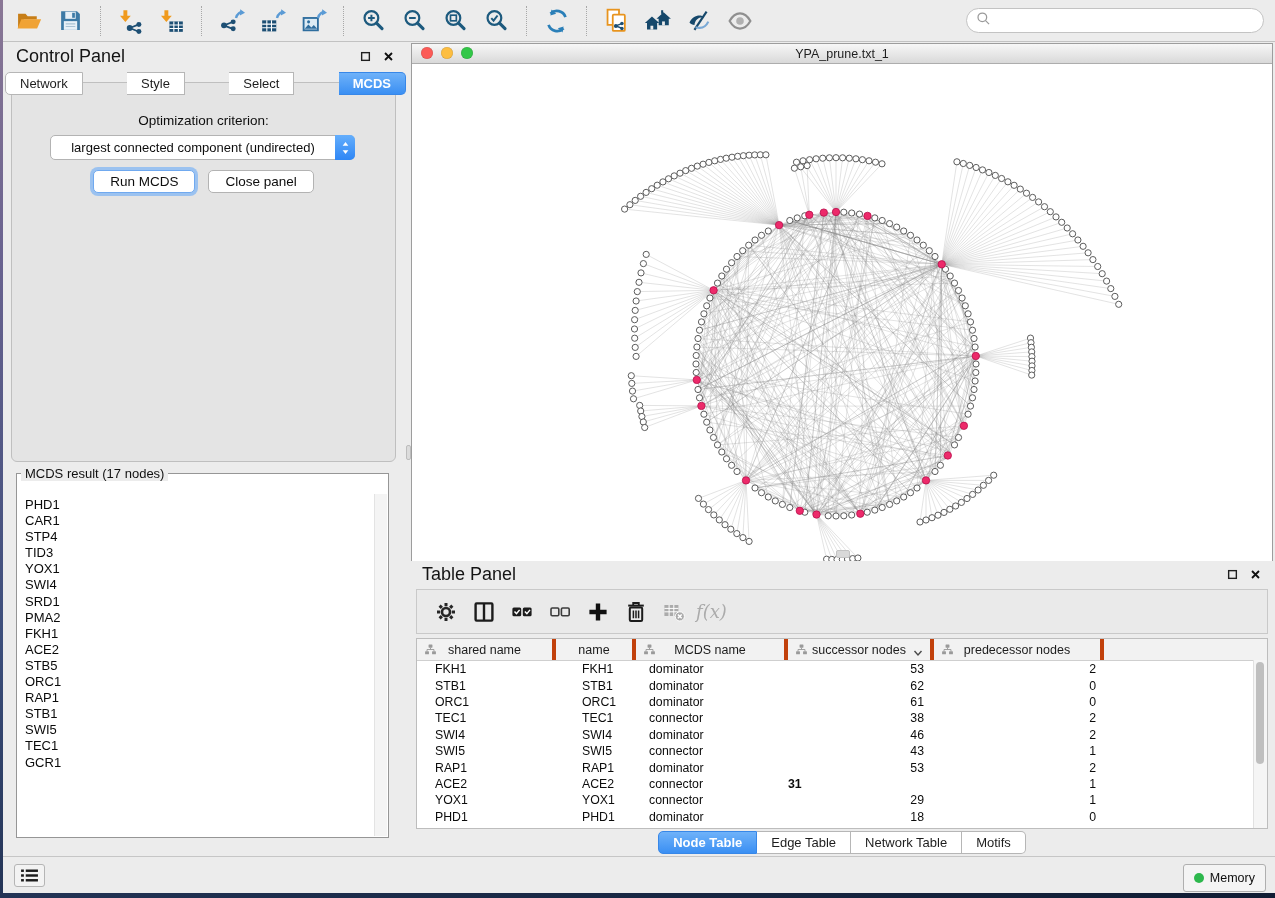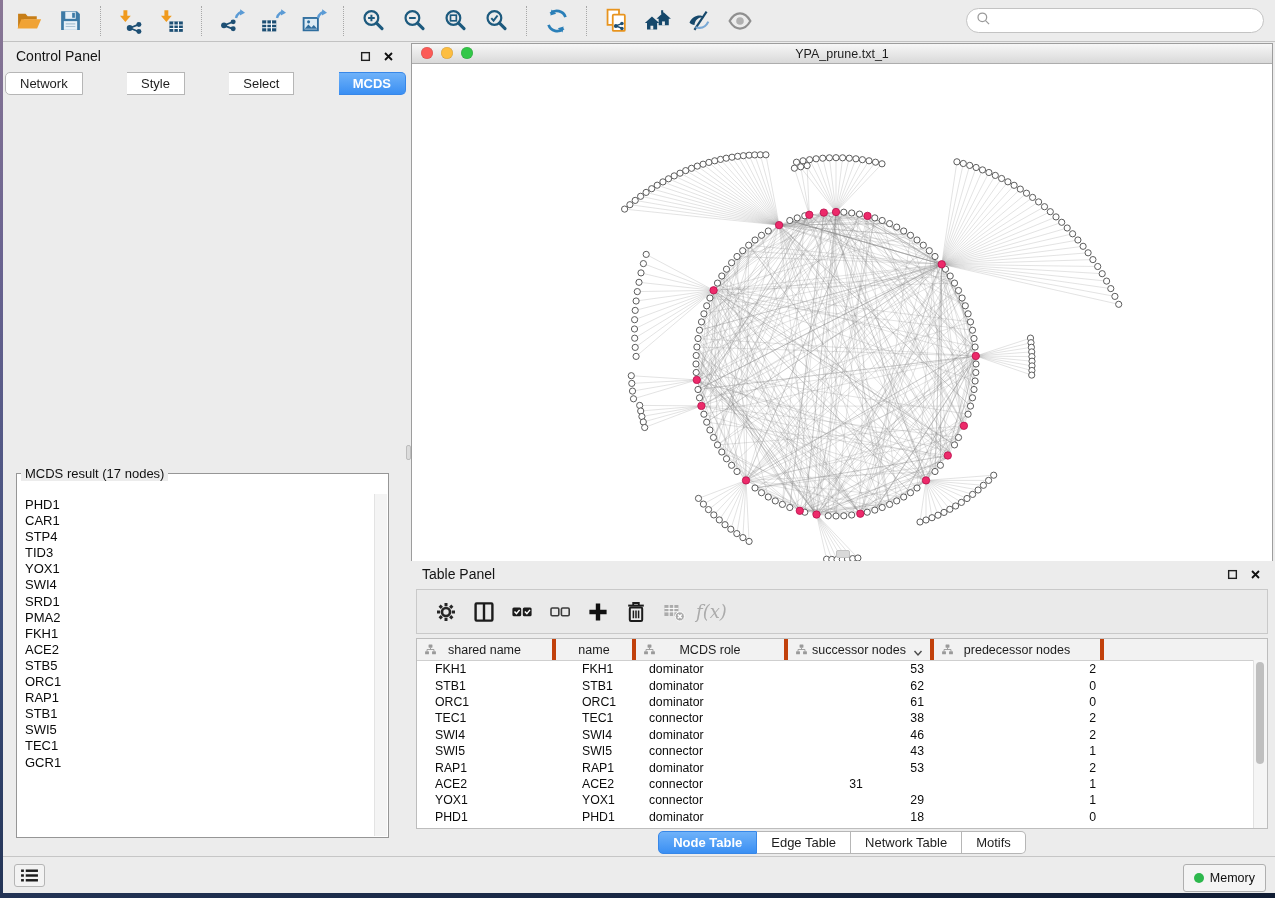--- a/index.html
+++ b/index.html
@@ -11,21 +11,21 @@
   
   .toolbar{position:absolute;left:0;top:0;right:0;height:41px;background:#ececec;border-bottom:1px solid #c2c2c2;display:flex;align-items:center;}
   #tb-icons{display:flex;align-items:center;height:100%;padding-left:6px;}
   .tbtn{width:41px;height:37px;display:flex;align-items:center;justify-content:center;cursor:pointer;}
   .tb-sep{width:0;height:30px;border-left:1px dotted #a8a8a8;margin:0 9px;}
   .searchbox{position:absolute;right:11px;top:8px;width:278px;height:23px;background:#fff;border:1px solid #c3c3c3;border-radius:13px;display:flex;align-items:center;padding:0 9px;gap:6px;}
   .searchbox input{border:none;outline:none;flex:1;font:13px "Liberation Sans",sans-serif;background:transparent;color:#222;}
 
   
   .cp{position:absolute;left:2px;top:43px;width:401px;bottom:36px;background:#ececec;}
-  .panel-head{height:26px;display:flex;align-items:center;padding:0 11px;font-size:14px;color:#141414;}
+  .panel-head{height:26px;display:flex;align-items:center;padding:0 11px;font-size:18px;color:#141414;}
   .head-btns{margin-left:auto;display:flex;gap:10px;align-items:center;}
   .head-btn{width:13px;height:13px;display:flex;align-items:center;justify-content:center;cursor:pointer;}
   .cp-tabs{position:absolute;left:0;right:0;top:29px;display:flex;justify-content:space-between;z-index:3;}
   .seg{font-size:13px;padding:3px 14px;background:#fff;border:1px solid #b6b6b6;border-left:none;color:#1d1d1d;cursor:pointer;}
   .seg:first-child{border-left:1px solid #b6b6b6;border-radius:5px 0 0 5px;}
   .seg:last-child{border-radius:0 5px 5px 0;}
   .seg.active{background:linear-gradient(#6fb2f9,#3a8ff3);border-color:#3787e8;color:#fff;font-weight:bold;}
   .cp-inner{position:absolute;left:6px;right:10px;top:39px;height:378px;background:#e4e4e4;border:1px solid #bfbfbf;border-radius:6px;}
   .opt-label{position:absolute;top:30px;width:100%;text-align:center;font-size:13.5px;color:#0d0d0d;}
   .dropdown{position:absolute;left:38px;right:40px;top:52px;height:23px;background:#fff;border:1px solid #b3b3b3;border-radius:5px;display:flex;align-items:center;cursor:pointer;}
@@ -239,20 +239,36 @@
               </svg>
             </span>
         </span>
       </div>
       <div class="cp-tabs" id="cp-tabs">
           <div class="seg">Network</div>
           <div class="seg">Style</div>
           <div class="seg">Select</div>
           <div class="seg active">MCDS</div>
         </div>
+      <div class="cp-inner">
+        <div class="opt-label">Optimization criterion:</div>
+        <div class="dropdown">
+          <span class="val">largest connected component (undirected)</span>
+          <span class="dd-stepper">
+            <svg viewBox="0 0 10 18" width="9" height="16">
+                <path d="M5 2.2l3.2 4.4H1.8z" fill="#fff"></path>
+                <path d="M5 15.8l-3.2-4.4h6.4z" fill="#fff"></path>
+              </svg>
+          </span>
+        </div>
+        <div class="btn-row">
+          <button class="mac-btn focused">Run MCDS</button>
+          <button class="mac-btn">Close panel</button>
+        </div>
+      </div>
       <fieldset class="result-fieldset">
         <legend>MCDS result (17 nodes)</legend>
         <div class="listbox" id="mcds-list">
             <div class="mcds-item">PHD1</div>
             <div class="mcds-item">CAR1</div>
             <div class="mcds-item">STP4</div>
             <div class="mcds-item">TID3</div>
             <div class="mcds-item">YOX1</div>
             <div class="mcds-item">SWI4</div>
             <div class="mcds-item">SRD1</div>
@@ -1149,21 +1165,21 @@
             <div class="hcell" style="width: 80px;">
               <span>name</span>
             </div>
             <div class="hcell" style="width: 152px;">
               <span class="tree"><svg viewBox="0 0 13 12" width="13" height="11">
                   <rect x="4.4" y="0.6" width="4.2" height="3.4" rx=".6" fill="#9a9a9a"></rect>
                   <rect x="0.6" y="7.8" width="4.2" height="3.4" rx=".6" fill="#9a9a9a"></rect>
                   <rect x="8.2" y="7.8" width="4.2" height="3.4" rx=".6" fill="#9a9a9a"></rect>
                   <path d="M6.5 4v2M2.7 7.8V6h7.6v1.8" stroke="#9a9a9a" fill="none"></path>
                 </svg></span>
-              <span>MCDS role</span>
+              <span>MCDS name</span>
             </div>
             <div class="hcell" style="width: 146px;">
               <span class="tree"><svg viewBox="0 0 13 12" width="13" height="11">
                   <rect x="4.4" y="0.6" width="4.2" height="3.4" rx=".6" fill="#9a9a9a"></rect>
                   <rect x="0.6" y="7.8" width="4.2" height="3.4" rx=".6" fill="#9a9a9a"></rect>
                   <rect x="8.2" y="7.8" width="4.2" height="3.4" rx=".6" fill="#9a9a9a"></rect>
                   <path d="M6.5 4v2M2.7 7.8V6h7.6v1.8" stroke="#9a9a9a" fill="none"></path>
                 </svg></span>
               <span>successor nodes</span>
               <span class="sort"><svg viewBox="0 0 10 8" width="10" height="8">
@@ -1228,21 +1244,21 @@
               <div class="tc" style="width: 139px; padding-left: 18px;">RAP1</div>
               <div class="tc" style="width: 80px; padding-left: 26px;">RAP1</div>
               <div class="tc" style="width: 152px; padding-left: 13px;">dominator</div>
               <div class="tc" style="width: 146px; text-align: right; padding-right: 10px;">53</div>
               <div class="tc" style="width: 170px; text-align: right; padding-right: 8px;">2</div>
             </div>
             <div class="trow">
               <div class="tc" style="width: 139px; padding-left: 18px;">ACE2</div>
               <div class="tc" style="width: 80px; padding-left: 26px;">ACE2</div>
               <div class="tc" style="width: 152px; padding-left: 13px;">connector</div>
-              <div class="tc" style="width: 146px; text-align: center; padding-right: 10px;">31</div>
+              <div class="tc" style="width: 146px; text-align: left; padding-right: 10px; font-weight: bold;">31</div>
               <div class="tc" style="width: 170px; text-align: right; padding-right: 8px;">1</div>
             </div>
             <div class="trow">
               <div class="tc" style="width: 139px; padding-left: 18px;">YOX1</div>
               <div class="tc" style="width: 80px; padding-left: 26px;">YOX1</div>
               <div class="tc" style="width: 152px; padding-left: 13px;">connector</div>
               <div class="tc" style="width: 146px; text-align: right; padding-right: 10px;">29</div>
               <div class="tc" style="width: 170px; text-align: right; padding-right: 8px;">1</div>
             </div>
             <div class="trow">

